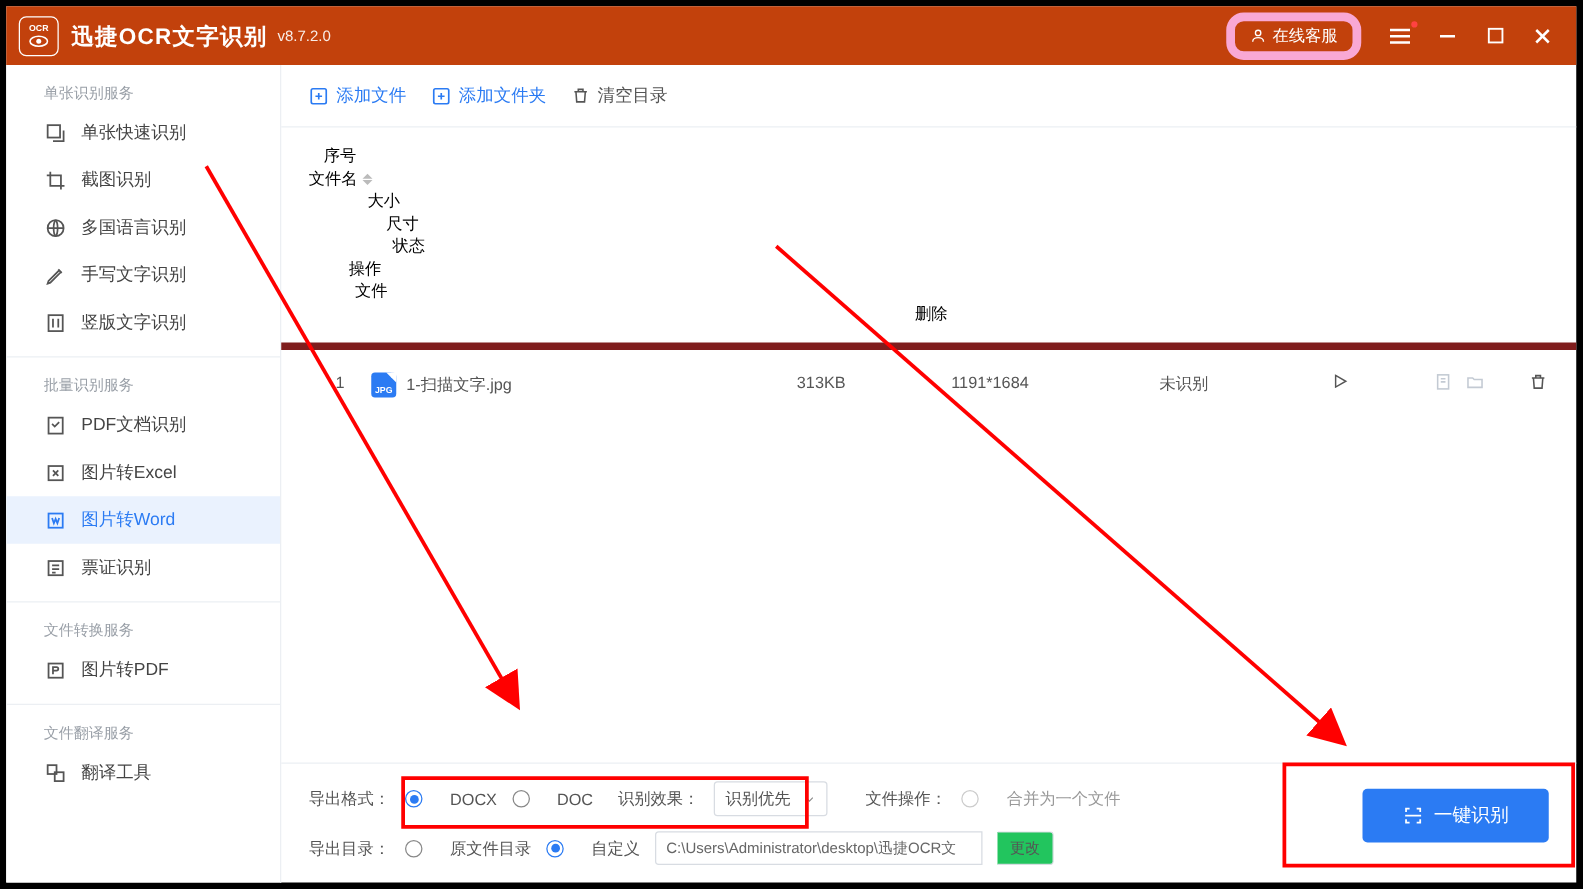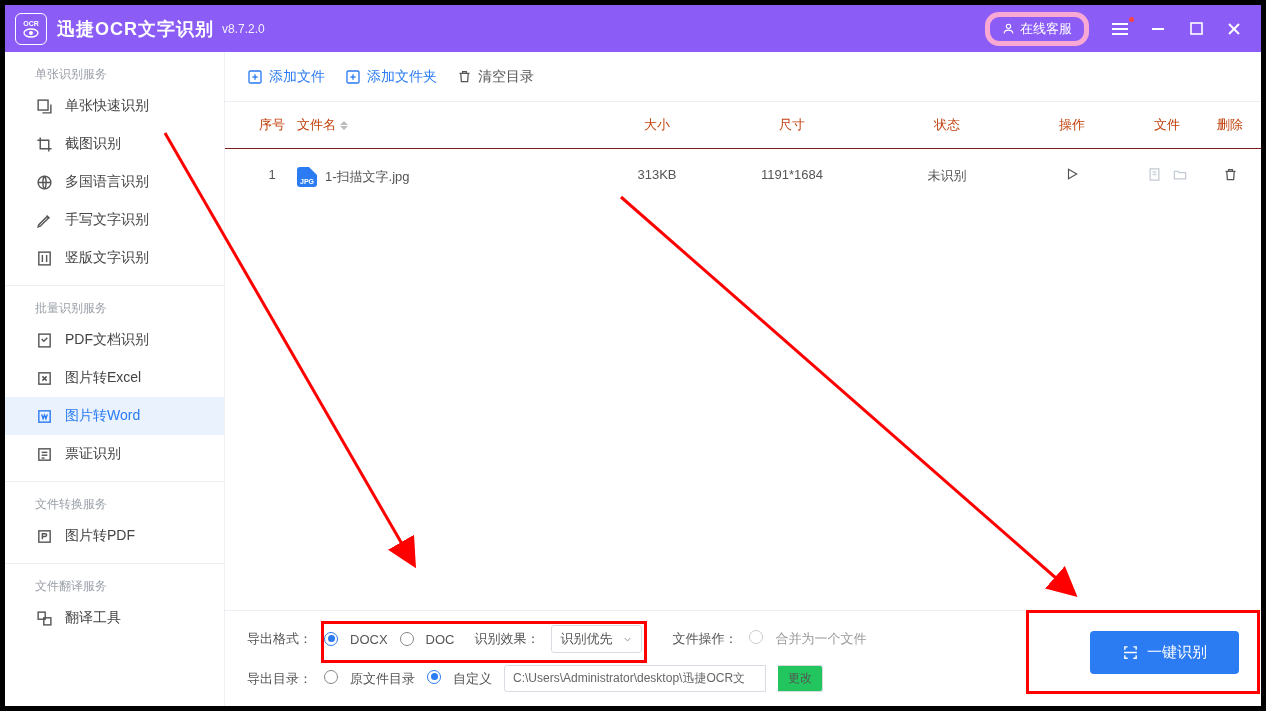--- a/index.html
+++ b/index.html
@@ -1,59 +1,59 @@
 <!DOCTYPE html>
 <html><head>
 <meta charset="utf-8">
 <style>
 * { margin: 0; padding: 0; box-sizing: border-box; font-family: "Microsoft YaHei", -apple-system, sans-serif; }
 body { width: 1266px; height: 711px; background: #000; overflow: hidden; }
 .app-frame { position: absolute; top: 5px; left: 5px; right: 5px; bottom: 5px; background: #fff; display: flex; flex-direction: column; }
-.titlebar { height: 47px; background: #8b5cf6; display: flex; align-items: center; padding: 0 10px; color: #fff; }
+.titlebar { height: 47px; background: #c2410c; display: flex; align-items: center; padding: 0 10px; color: #fff; }
 .logo-box { width: 32px; height: 32px; border: 1.5px solid #fff; border-radius: 6px; display: flex; flex-direction: column; align-items: center; justify-content: center; margin-right: 10px; }
 .logo-box svg { display: block; }
 .logo-ocr { font-size: 7px; font-weight: bold; line-height: 1; margin-bottom: 1px; }
 .app-title { font-size: 18px; font-weight: bold; letter-spacing: 1px; }
 .app-version { font-size: 12px; margin-left: 8px; opacity: .9; }
 .titlebar-spacer { flex: 1; }
-.support-btn { border: 5px solid #f9a8d4; border-radius: 14px; padding: 3px 12px; font-size: 13px; display: flex; align-items: center; gap: 5px; cursor: pointer; }
+.support-btn { border: 7px solid #f9a8d4; border-radius: 14px; padding: 3px 12px; font-size: 13px; display: flex; align-items: center; gap: 5px; cursor: pointer; }
 .win-ctrl { display: flex; align-items: center; gap: 20px; margin-left: 22px; padding-right: 8px; }
 .win-btn { cursor: pointer; position: relative; display:flex; align-items:center; justify-content:center; width: 18px; height: 18px; }
 .menu-dot { position: absolute; top: -3px; right: -5px; width: 5px; height: 5px; background: #ff4242; border-radius: 50%; }
 .body-row { flex: 1; display: flex; }
 .sidebar { width: 220px; background: #fff; border-right: 1px solid #eceff3; overflow-y: auto; font-size: 14px; color: #555; }
 .side-group { padding: 14px 0 4px 30px; font-size: 12px; color: #9aa0a8; }
 .side-item { display: flex; align-items: center; gap: 12px; padding: 10px 0 10px 30px; cursor: pointer; color: #444; }
 .side-item.active { background: #eaf2fe; color: #2b7bf3; }
 .side-item .ic { width: 18px; height: 18px; display: inline-flex; align-items: center; justify-content: center; }
 .side-sep { height: 1px; background: #eceff3; margin: 8px 0 0 0; }
 .main { flex: 1; display: flex; flex-direction: column; }
 .toolbar { height: 50px; display: flex; align-items: center; gap: 20px; padding-left: 22px; border-bottom: 1px solid #eceff3; font-size: 14px; }
 .tool-btn { display: flex; align-items: center; gap: 6px; color: #2b7bf3; cursor: pointer; }
 .tool-btn.gray { color: #555; }
-.table-head { display: flex; padding: 14px 0 14px 22px; font-size: 13px; color: #c2410c; border-bottom: 1px solid #7f1d1d; }
+.table-head { display: flex; padding: 14px 0 14px 22px; font-size: 13px; color: #000000; border-bottom: 6px solid #7f1d1d; flex-direction: column; }
 .col-idx { width: 50px; text-align:center; }
 .col-name { width: 300px; }
 .col-size { width: 120px; text-align:center; }
 .col-dim { width: 150px; text-align:center; }
 .col-status { width: 160px; text-align:center; }
 .col-op { width: 90px; text-align:center; }
 .col-file { width: 100px; text-align:center; }
 .col-del { flex:1; text-align:center; padding-right:18px; }
 .table-row { display: flex; padding: 18px 0 0 22px; font-size: 13px; color: #555; align-items: flex-start; }
 .file-cell { display: flex; flex-direction: column; align-items: flex-start; }
 .file-name-line { display: flex; align-items: center; gap: 8px; }
 .jpg-icon { width: 20px; height: 20px; background: #2b7bf3; border-radius: 3px 3px 3px 3px; position: relative; color:#fff; font-size:7px; font-weight:bold; display:flex; align-items:flex-end; justify-content:center; padding-bottom:2px;}
 .jpg-icon::after{ content:""; position:absolute; top:0; right:0; border-width:4px; border-style:solid; border-color:#fff #fff transparent transparent; }
 .tooltip { margin-top: 10px; background: #2b7bf3; color: #fff; font-size: 12px; padding: 7px 12px; border-radius: 4px; position:relative; }
 .tooltip::before { content:""; position:absolute; top:-5px; left:20px; border:5px solid transparent; border-bottom-color:#2b7bf3; border-top:none; }
 .file-ops { display:flex; gap:10px; justify-content:center; color:#b8bfc8; }
 .bottombar { border-top: 1px solid #eceff3; padding: 14px 22px; display: flex; flex-direction: column; gap: 12px; font-size: 13px; color: #555; }
 .row { display: flex; align-items: center; gap: 12px; }
-.radio { display: inline-flex; align-items: flex-start; gap: 12px; cursor:pointer; }
+.radio { display: inline-flex; align-items: center; gap: 22px; cursor:pointer; }
 .radio-circle { width: 14px; height: 14px; border: 1.5px solid #888; border-radius: 50%; display:inline-flex; align-items:center; justify-content:center; }
 .radio.checked .radio-circle { border-color: #2b7bf3; }
 .radio.checked .radio-circle::after { content:""; width:7px; height:7px; background:#2b7bf3; border-radius:50%; }
 .radio.disabled .radio-circle { border-color:#ccc; }
 .radio.disabled { color:#999; }
 .select-box { border:1px solid #d8dce2; border-radius:3px; padding: 4px 8px; display:flex; align-items:center; gap:10px; cursor:pointer; }
 .path-input { border:1px solid #d8dce2; border-radius:3px 0 0 3px; padding: 4px 8px; width: 262px; white-space:nowrap; overflow:hidden; color:#666; font-size:12px; }
 .change-btn { border:1px solid #d8dce2; border-left:none; border-radius:0 3px 3px 0; padding:4px 10px; cursor:pointer; font-size:12px; background:#22c55e;text-align:right; }
 .red-box { position: absolute; border: 3px solid #ff0000; pointer-events: none; }
 .recognize-btn { position:absolute; right:22px; bottom:32px; background:#2b7bf3; color:#fff; padding: 12px 32px; border-radius:4px; font-size:15px; display:flex; align-items:center; gap:8px; cursor:pointer; }

